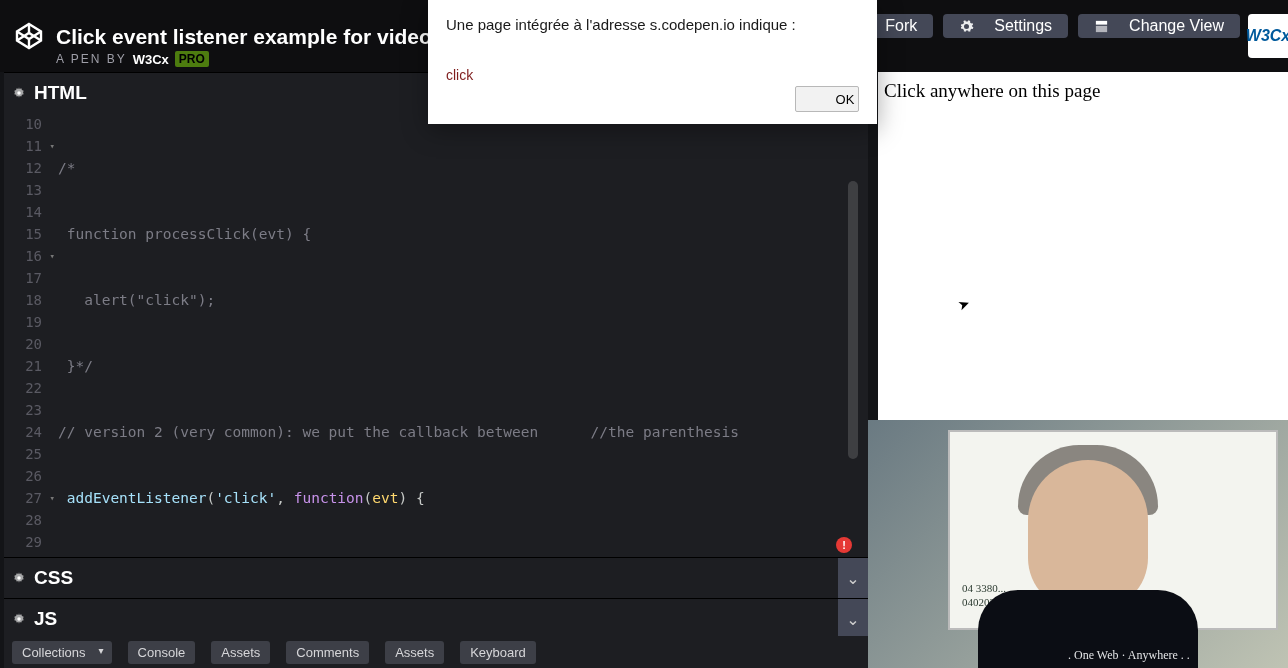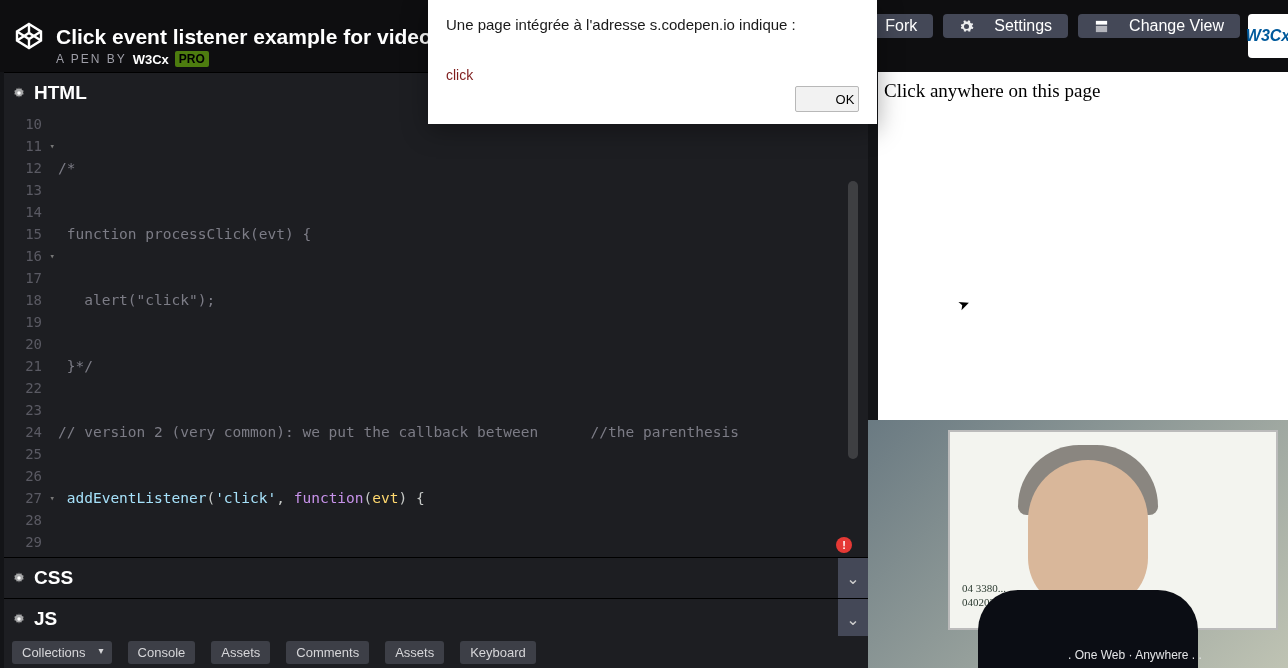--- a/index.html
+++ b/index.html
@@ -43,21 +43,21 @@
   
   .preview { position:absolute; left:878px; top:72px; width:410px; height:380px; background:#fff; color:#000; font-family:"Times New Roman", serif; font-size:19px; padding:8px 6px;}
   .cursor-ptr { position:absolute; left:958px; top:296px; font-size:14px; color:#000; transform:rotate(-20deg);}
   
   .video { position:absolute; left:868px; top:420px; width:420px; height:256px; background:linear-gradient(135deg,#6a7a82,#c0c4b4); overflow:hidden;}
   .whiteboard { position:absolute; left:80px; top:10px; width:330px; height:200px; background:#f3f4ef; border:2px solid #bbb; }
   .wb-text { position:absolute; font-family:cursive; color:#2b3a30; font-size:11px; }
   .person-head { position:absolute; left:160px; top:40px; width:120px; height:150px; background:#d9b79a; border-radius:60px 60px 52px 52px;}
   .person-hair { position:absolute; left:150px; top:25px; width:140px; height:70px; background:#8a8680; border-radius:70px 70px 10px 10px;}
   .person-body { position:absolute; left:110px; top:170px; width:220px; height:90px; background:#0b0d14; border-radius:40px 40px 0 0;}
-  .shirt-text { position:absolute; left:200px; top:228px; color:#e3e4e6; font-size:12px; font-family:Liberation Sans, sans-serif;}
+  .shirt-text { position:absolute; left:200px; top:228px; color:#e3e4e6; font-size:12px; font-family:Liberation Serif, serif;}
   
   .dlg { position:absolute; left:428px; top:0; width:449px; height:124px; background:#fff; box-shadow:0 6px 24px rgba(0,0,0,.35); padding:16px 18px 12px 18px; color:#1a1a1a; font-size:15px;}
   .dlg-msg { margin-top:34px; font-size:14px; color:#7f1d1d;}
   .dlg-btn { position:absolute; right:18px; bottom:12px; width:64px; height:26px; background:#f2f2f2; border:1px solid #b8b8b8; border-radius:2px; font-size:13px; cursor:pointer;padding-left:36px;}
   svg { display:block; }
 </style>
 </head>
 <body>
 
 <div class="hdr">

